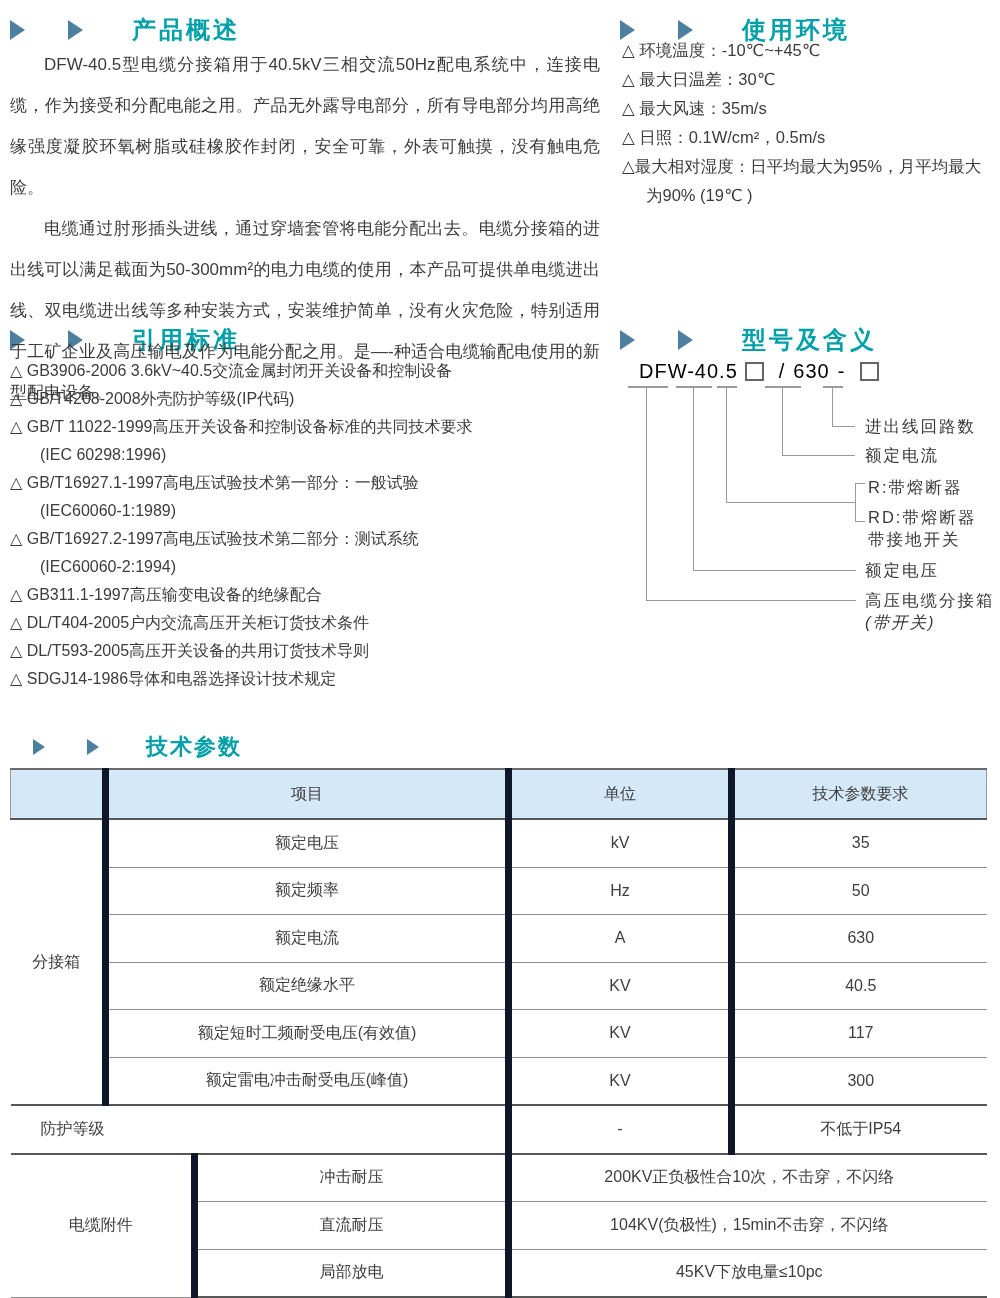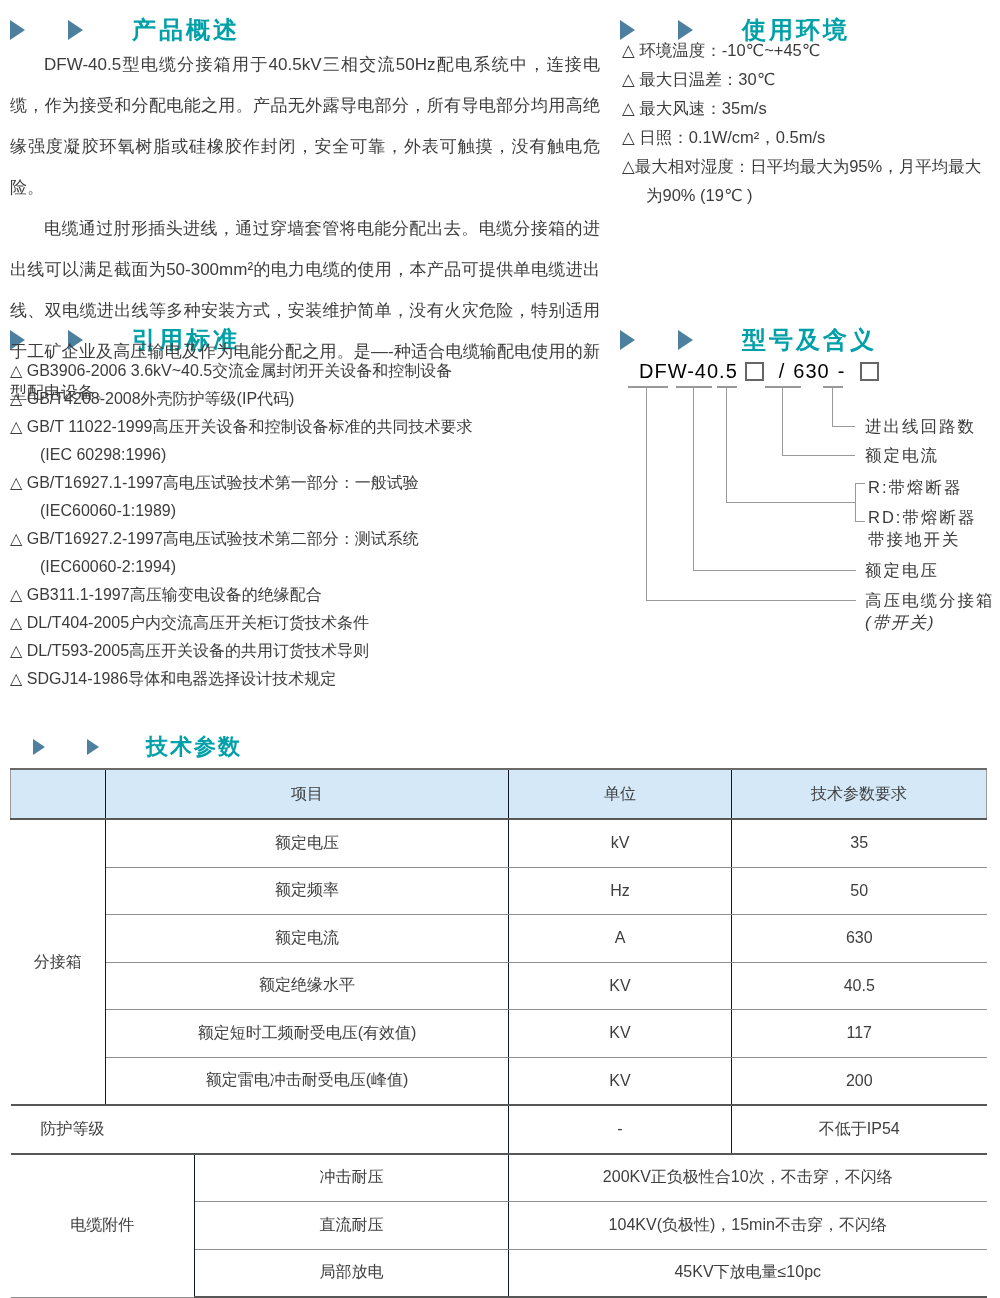--- a/index.html
+++ b/index.html
@@ -36,21 +36,21 @@
   .bracket{position:absolute;border-left:1.5px solid #999;border-top:1.5px solid #999;border-bottom:1.5px solid #999;}
   .mlabel{position:absolute;font-size:16.5px;color:#3a3a3a;letter-spacing:2px;white-space:nowrap;}
   
   .params{position:absolute;left:10px;top:768px;}
   table{border-collapse:collapse;table-layout:fixed;width:976px;}
   td{border-bottom:1px solid #8e8e8e;font-size:16px;text-align:center;color:#3e3e3e;
      height:46.5px;padding:0;overflow:hidden;}
   thead td{background:#d4e8f7;border-top:2px solid #6a6a6a;border-bottom:2px solid #575757;height:48px;}
   thead td.first{border-left:1px solid #9a9a9a;}
   thead td.lastc{border-right:1px solid #9a9a9a;}
-  td.vr{border-right:1px solid #0f172a;}
+  td.vr{border-right:7px solid #0f172a;}
   tr.prot td{border-top:2px solid #575757;border-bottom:2px solid #575757;}
   tr.lastrow td{border-bottom:2px solid #575757;}
   td.leftpad{text-align:left;padding-left:30px;}
 </style>
 </head>
 <body>
 
 <div id="page">
 
   <div class="heading" style="left:10px;top:14px;">
@@ -179,21 +179,21 @@
           <td>40.5</td>
         </tr>
         <tr>
           <td class="vr" colspan="2">额定短时工频耐受电压(有效值)</td>
           <td class="vr">KV</td>
           <td>117</td>
         </tr>
         <tr>
           <td class="vr" colspan="2">额定雷电冲击耐受电压(峰值)</td>
           <td class="vr">KV</td>
-          <td>200</td>
+          <td>300</td>
         </tr>
         <tr class="prot">
           <td class="vr leftpad" colspan="3">防护等级</td>
           <td class="vr">-</td>
           <td>不低于IP54</td>
         </tr>
         <tr>
           <td class="vr" colspan="2" rowspan="3">电缆附件</td>
           <td class="vr">冲击耐压</td>
           <td colspan="2">200KV正负极性合10次，不击穿，不闪络</td>

